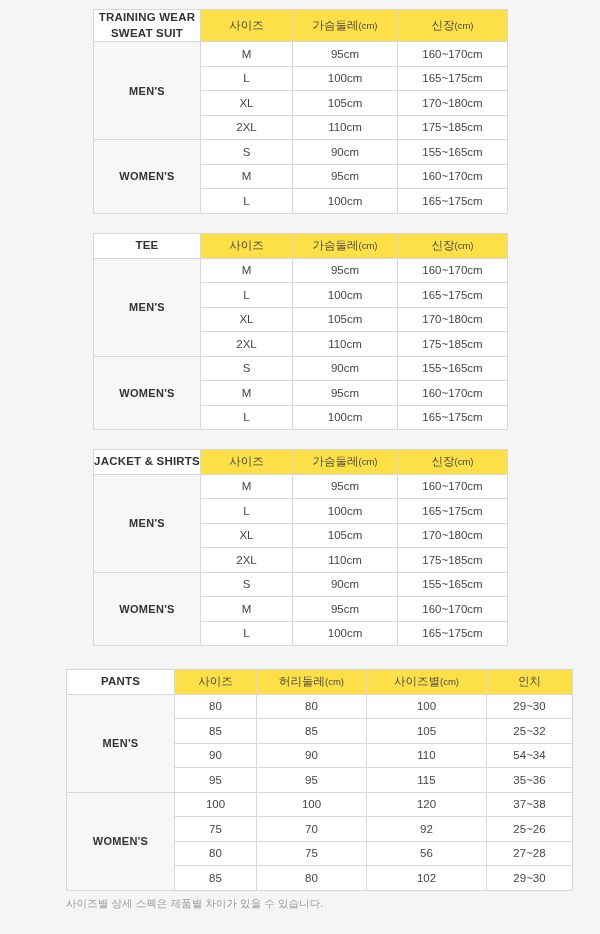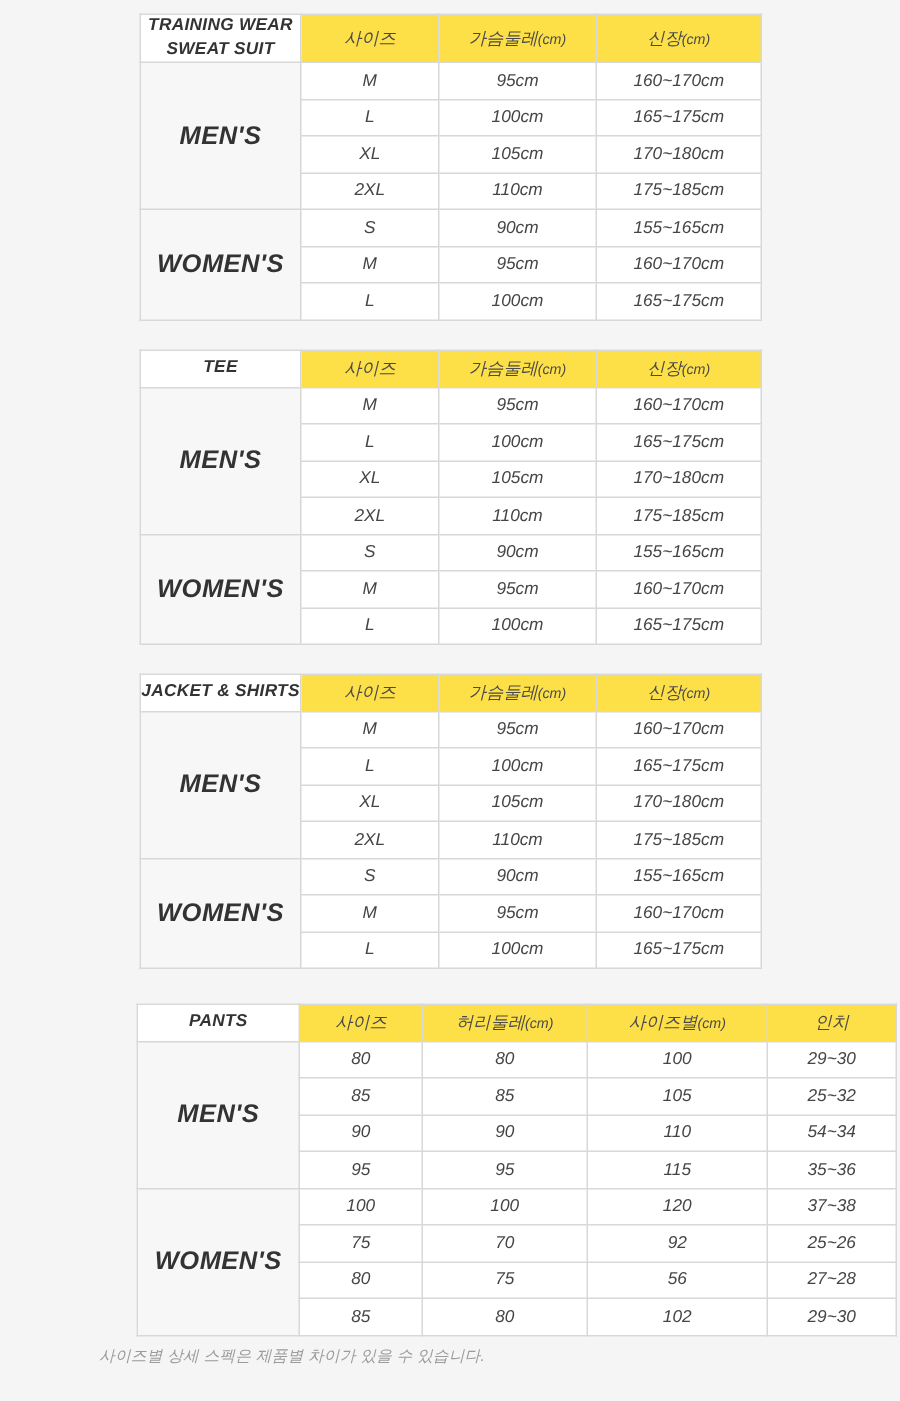--- a/index.html
+++ b/index.html
@@ -13,21 +13,20 @@
     font-family: "Liberation Sans", sans-serif;
     color: #3a3a3a;
     -webkit-font-smoothing: antialiased;
   }
   .page {
     width: 600px;
     height: 934px;
     position: relative;
     background: #f5f5f5;
     box-sizing: border-box;
-    font-style: italic;
   }
   .table-block {
     position: absolute;
   }
   table.size-table {
     border-collapse: collapse;
     background: #ffffff;
     table-layout: fixed;
   }
   table.size-table td,
@@ -54,21 +53,21 @@
     background: #fde047;
     color: #4a4a4a;
     font-size: 11.5px;
   }
   table.size-table td.hdr-pink .unit {
     font-size: 9.5px;
   }
   table.size-table td.group {
     background: #f7f7f7;
     font-weight: bold;
-    font-size: 17px;
+    font-size: 11px;
     letter-spacing: 0.3px;
     color: #333;
   }
   table.size-table td.val {
     background: #ffffff;
     font-size: 11.5px;
     color: #454545;
   }
   .footnote {
     position: absolute;
@@ -246,21 +245,21 @@
         </tr>
         <tr>
           <td class="val">L</td>
           <td class="val">100cm</td>
           <td class="val">165~175cm</td>
         </tr>
       </tbody>
     </table>
   </div>
 
-  <div class="table-block" style="left:66px; top:669px;margin-left:25px;">
+  <div class="table-block" style="left:66px; top:669px;">
     <table class="size-table">
       <colgroup>
         <col style="width:108px">
           <col style="width:82px">
           <col style="width:110px">
           <col style="width:120px">
           <col style="width:86px">
       </colgroup>
       <tbody>
         <tr>

